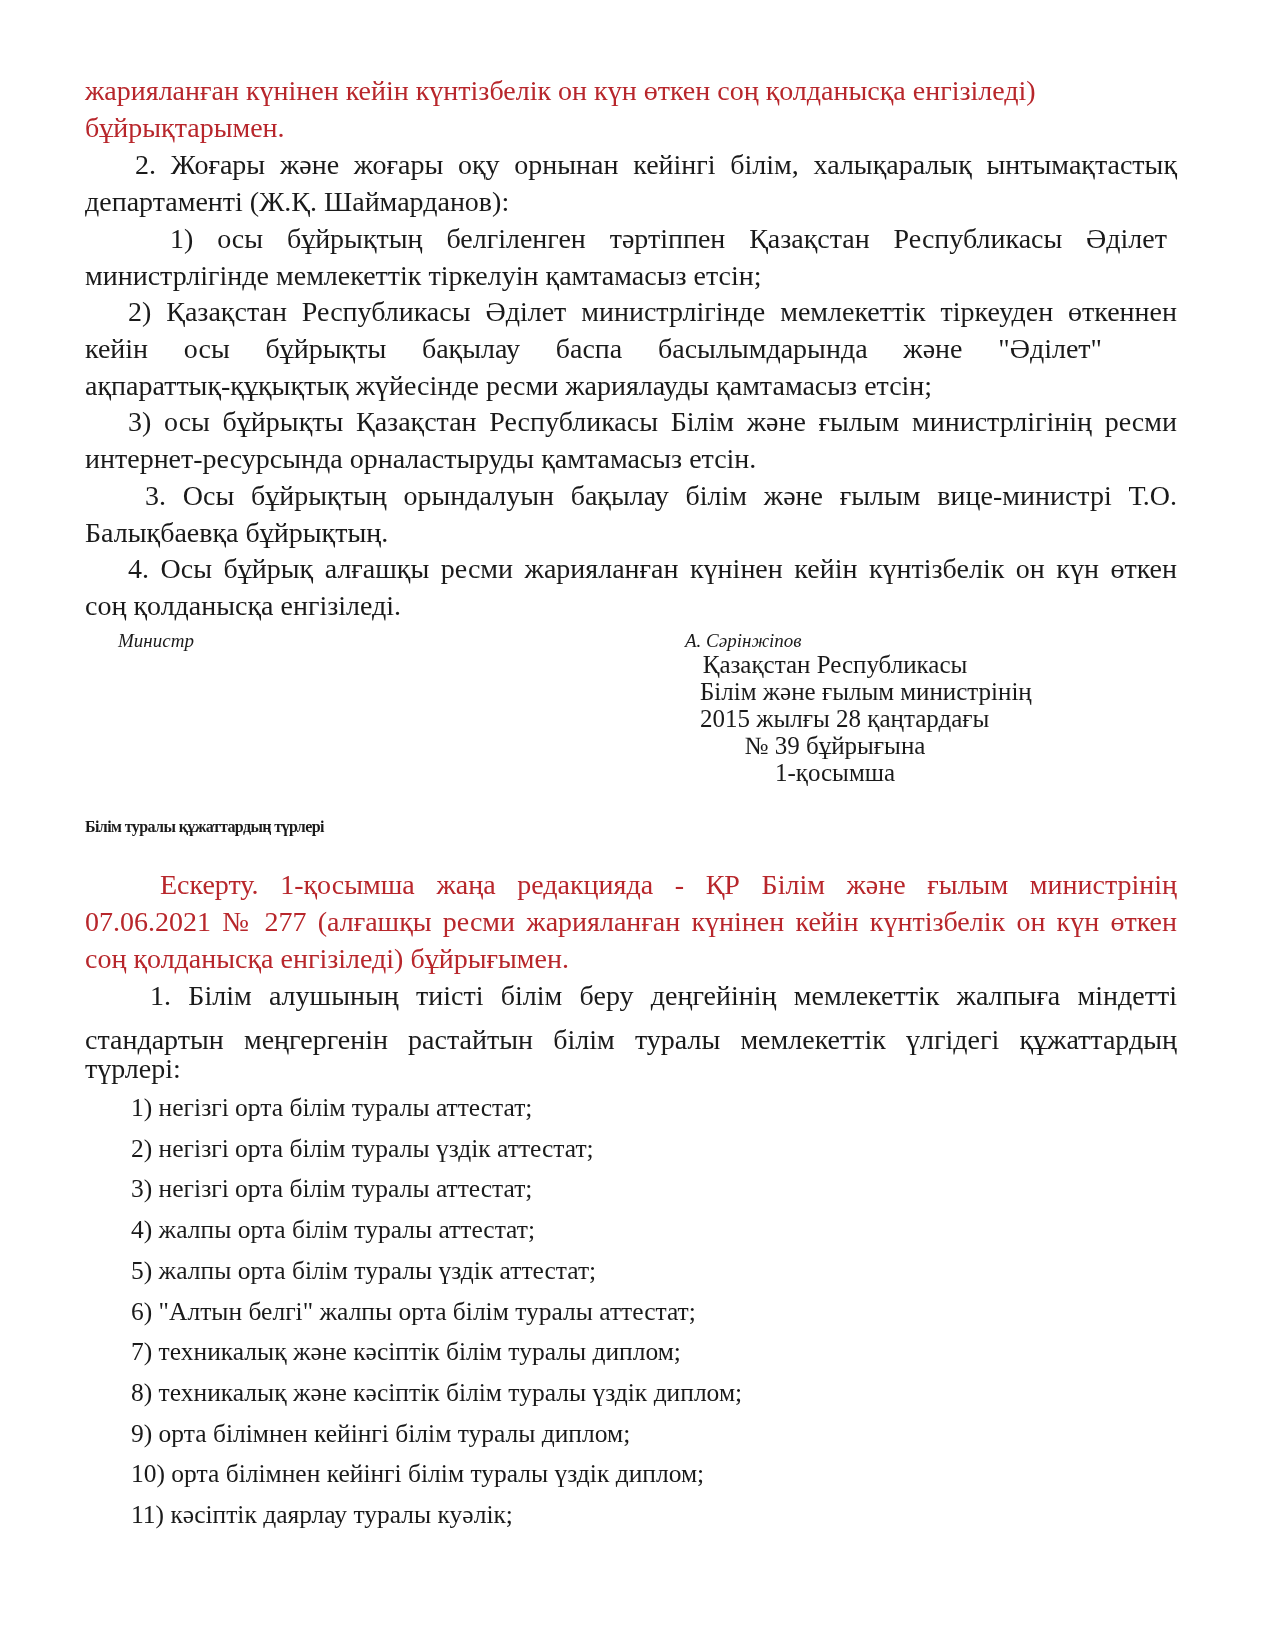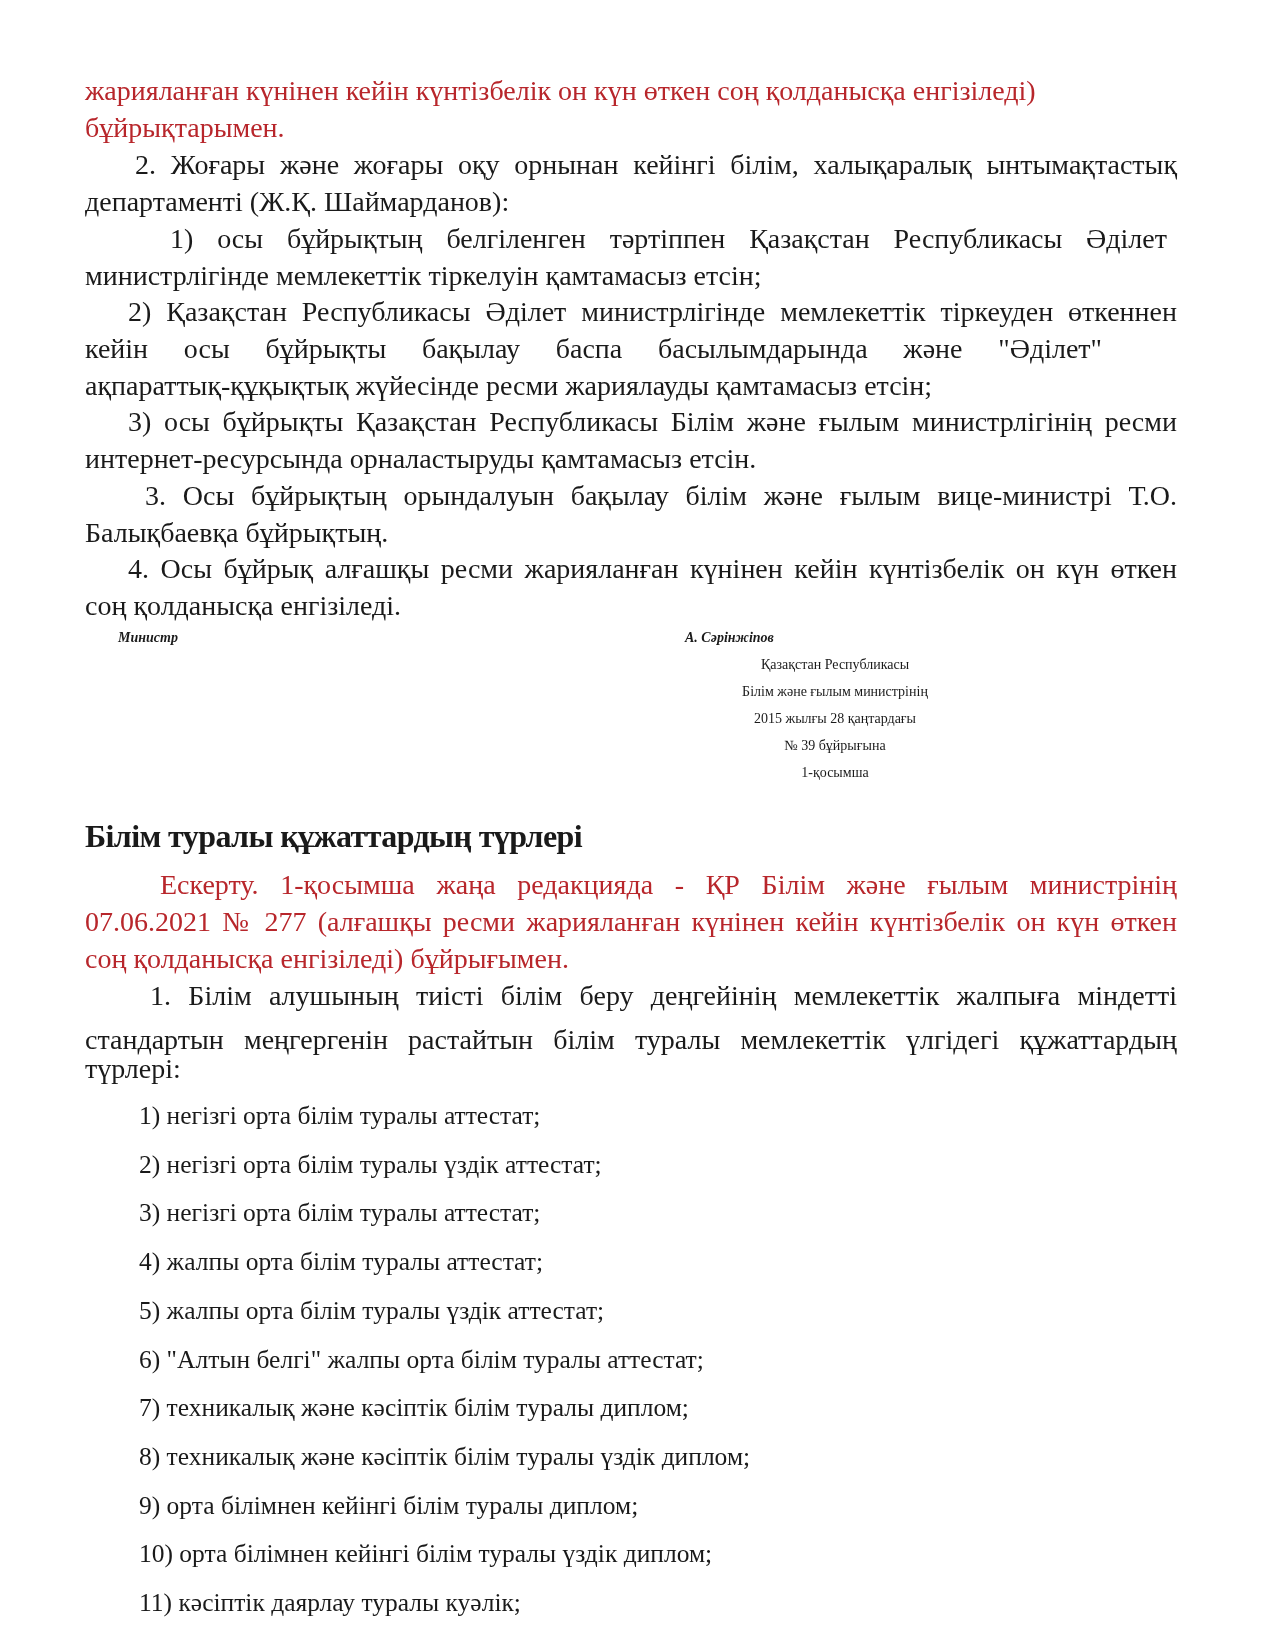--- a/index.html
+++ b/index.html
@@ -27,39 +27,38 @@
       text-align-last: justify;
       white-space: normal;
     }
     .abs {
       position: absolute;
       margin: 0;
       white-space: nowrap;
     }
     .sig {
       font-style: italic;
-      font-size: 14px;
-      font-weight: bold;
+      font-size: 19px;
     }
     .appendix {
-      font-size: 14px;
+      font-size: 25px;
       line-height: 27px;
       text-align: center;
     }
     .title {
       font-weight: bold;
-      font-size: 32px;
+      font-size: 16px;
       letter-spacing: -0.6px;
       text-align: center;
     }
     .list-item {
       font-size: 25.5px;
       line-height: 36.7px;
       white-space: nowrap;
-      margin: 12px;
+      margin: 4px;
       padding-left: 42px;
     }
   </style>
 </head>
 <body>
 
 <div>
 
   <p class="abs line red" style="left:85px; top:72px;">жарияланған күнінен кейін күнтізбелік он күн өткен соң қолданысқа енгізіледі)</p>
   <p class="abs line red" style="left:85px; top:109px;">бұйрықтарымен.</p>

